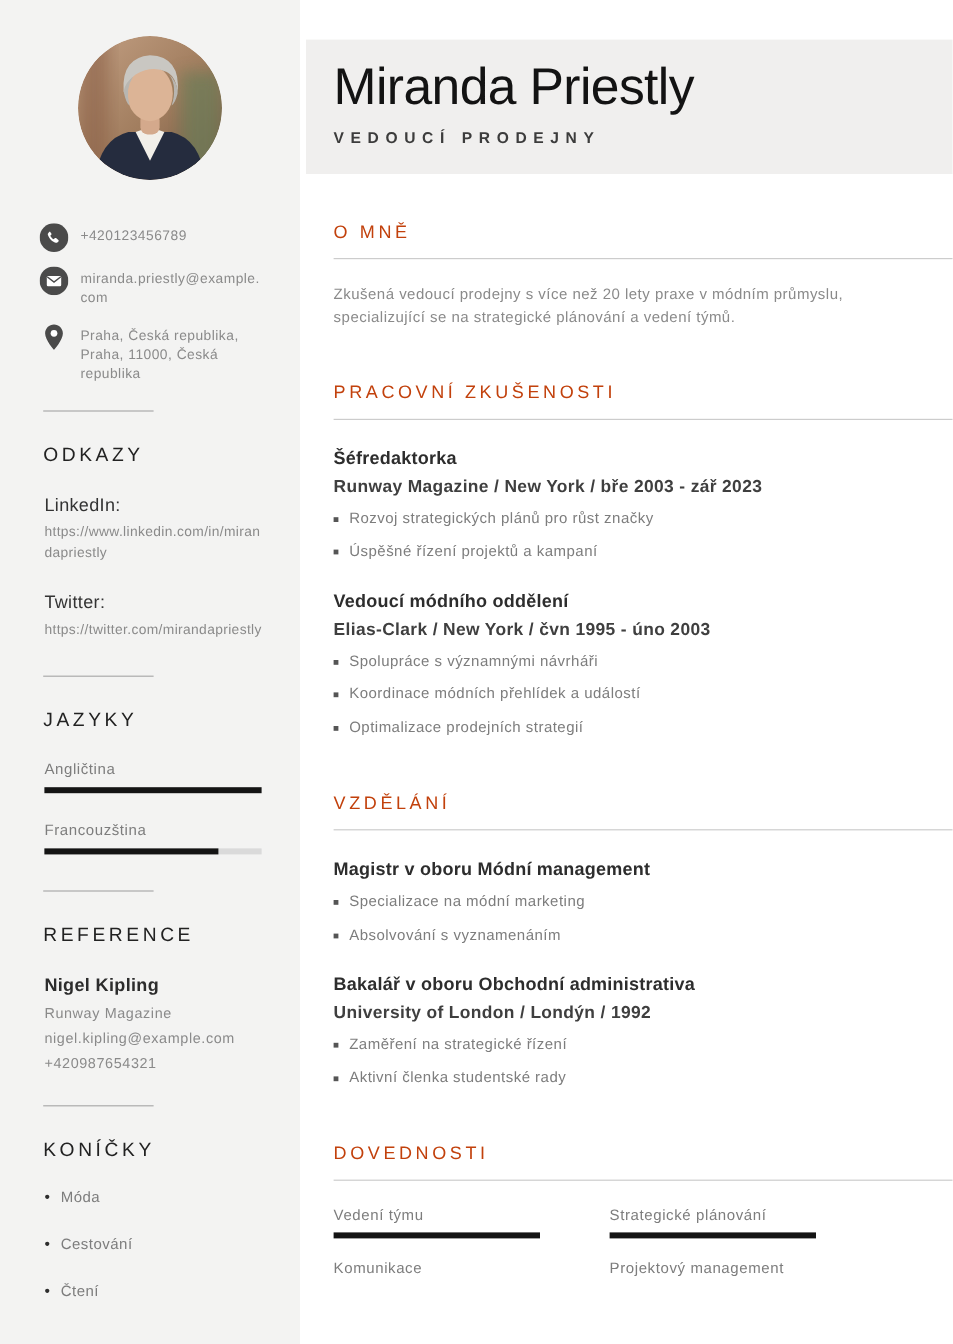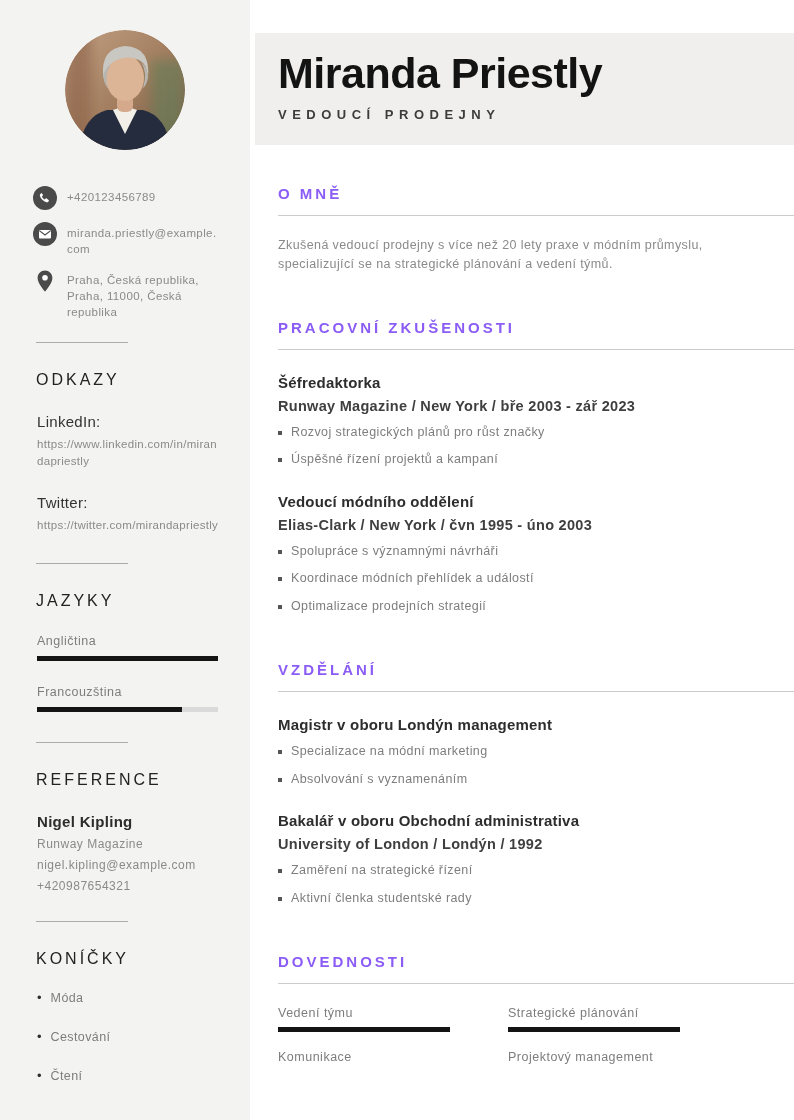--- a/index.html
+++ b/index.html
@@ -24,25 +24,25 @@
   .ref-name { margin: 24px 0 0 37px; font-size: 15px; font-weight: 700; color: #2c2c2c; letter-spacing: .3px; }
   .ref-line { margin: 7px 30px 0 37px; font-size: 12px; color: #8a8a8a; letter-spacing: .5px; word-break: break-word; }
   .hobby-list { margin: 22px 0 0 37px; }
   .hobby-row { display: flex; align-items: baseline; gap: 9px; margin-bottom: 24px; }
   .hobby-dot { color: #2e2e2e; font-size: 13px; }
   .hobby-label { font-size: 12.5px; color: #7d7d7d; letter-spacing: .4px; }
 
   
   .main { position: absolute; left: 255px; top: 0; width: 539px; height: 1120px; background: #ffffff; }
   .header-band { margin-top: 33px; height: 112px; background: #f0efee; padding: 16px 0 0 23px; }
-  .person-name { font-size: 43px; font-weight: 700; color: #131313; letter-spacing: -.5px; }
+  .person-name { font-size: 43px; font-weight: 400; color: #131313; letter-spacing: -.5px; }
   .person-title { margin-top: 9px; font-size: 13px; font-weight: 600; color: #3c3c3c; letter-spacing: 5.5px; }
 
   .section { margin-top: 40px; }
-  .sec-heading { margin-left: 23px; font-size: 15px; font-weight: 700; letter-spacing: 3px; color: #8b5cf6; }
+  .sec-heading { margin-left: 23px; font-size: 15px; font-weight: 400; letter-spacing: 3px; color: #c2410c; }
   .sec-rule { border: 0; border-top: 1px solid #cccccc; margin: 13px 0 0 23px; }
   .about-text { margin: 20px 30px 0 23px; max-width: 452px; font-size: 12.5px; line-height: 1.55; color: #8a8a8a; letter-spacing: .4px; }
 
   .entry { margin: 24px 0 0 23px; }
   .entry-title { font-size: 15px; font-weight: 700; color: #2d2d2d; letter-spacing: .2px; }
   .entry-meta { margin-top: 7px; font-size: 14.5px; font-weight: 600; color: #3f3f3f; letter-spacing: .3px; }
   .entry-bullets { margin-top: 10px; }
   .bullet-row { display: flex; align-items: baseline; gap: 9px; margin-bottom: 10px; }
   .bullet-sq { flex: 0 0 4px; width: 4px; height: 4px; background: #555555; align-self: center; }
   .bullet-text { font-size: 12.5px; color: #7d7d7d; letter-spacing: .4px; line-height: 1.4; }
@@ -210,21 +210,21 @@
             </div>
         </div>
       </div>
     </section>
 
     <section class="section" style="margin-top:46px">
       <div class="sec-heading">VZDĚLÁNÍ</div>
       <hr class="sec-rule">
 
       <div class="entry">
-        <div class="entry-title">Magistr v oboru Londýn management</div>
+        <div class="entry-title">Magistr v oboru Módní management</div>
         <div class="entry-bullets">
           <div class="bullet-row">
               <span class="bullet-sq"></span>
               <span class="bullet-text">Specializace na módní marketing</span>
             </div>
           <div class="bullet-row">
               <span class="bullet-sq"></span>
               <span class="bullet-text">Absolvování s vyznamenáním</span>
             </div>
         </div>

